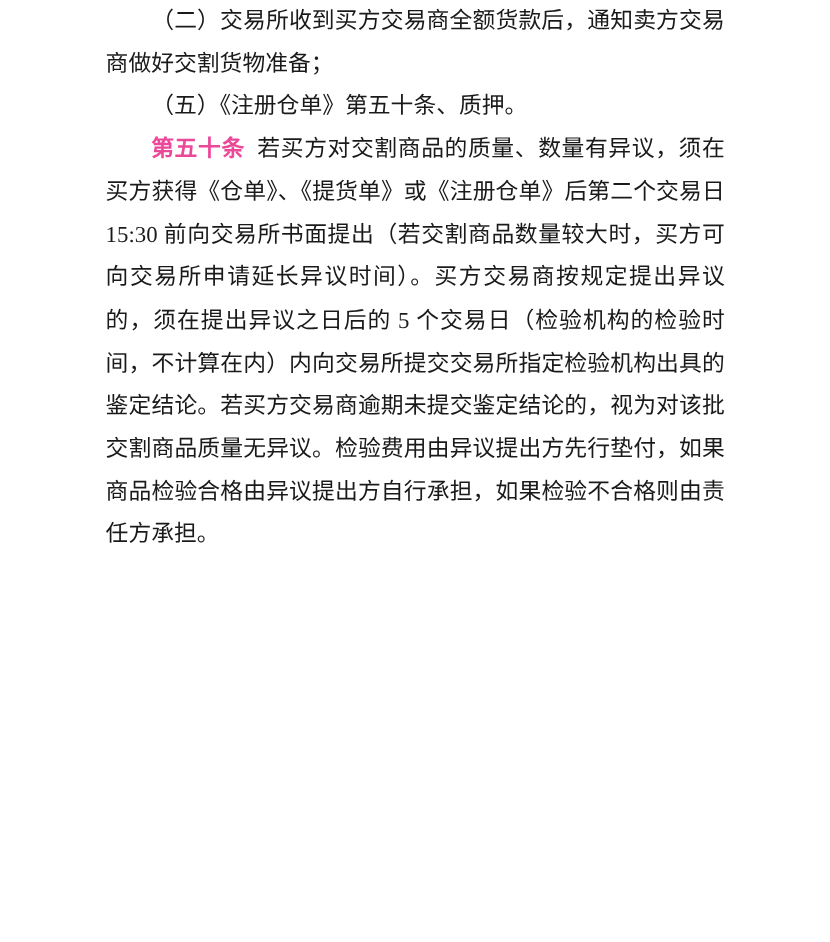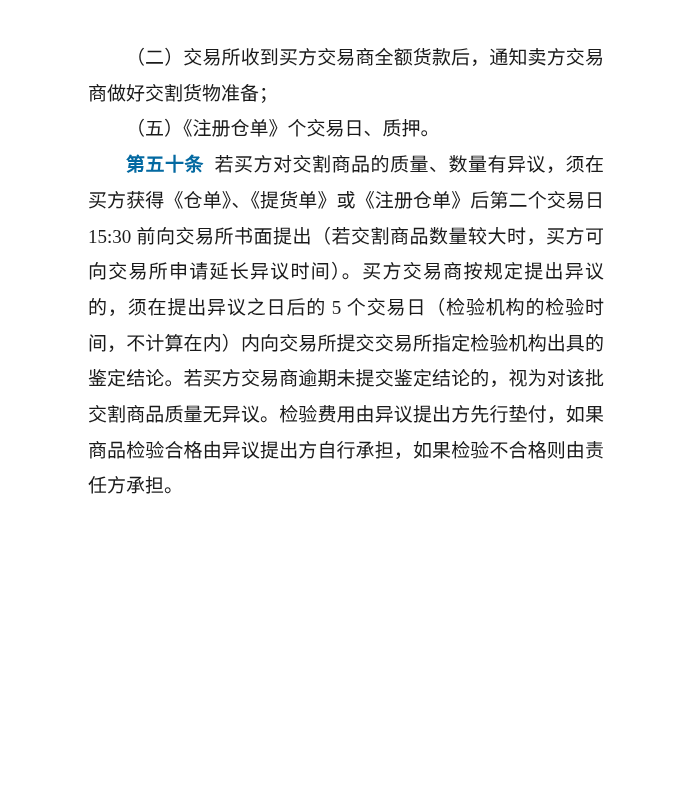--- a/index.html
+++ b/index.html
@@ -6,21 +6,20 @@
     margin: 0;
     padding: 0;
     background: #ffffff;
   }
   .page {
     position: relative;
     width: 692px;
     height: 663px;
     background: #ffffff;
     overflow: hidden;
-    margin-top: 40px;
   }
   .content {
     box-sizing: border-box;
     width: 100%;
     height: 100%;
     padding: 0 88px;
   }
   .para {
     margin: 0;
     font-family: "Liberation Serif", "DejaVu Serif", serif;
@@ -28,33 +27,33 @@
     line-height: 35.7px;
     color: #1a1a1a;
     text-align: justify;
     text-indent: 2em;
     word-break: break-all;
   }
   .article-lead {
     font-weight: 700;
     font-family: Liberation Serif, serif;
     margin-right: 0.55em;
-    color: #0369a1;
+    color: #ec4899;
   }
 </style>
 </head>
 <body>
 
 <div class="page">
   <div class="content">
 
     <p class="para">（二）交易所收到买方交易商全额货款后，通知卖方交易商做好交割货物准备；</p>
 
 
 
-    <p class="para">（五）《注册仓单》个交易日、质押。</p>
+    <p class="para">（五）《注册仓单》第五十条、质押。</p>
 
     <p class="para">
       <span class="article-lead">第五十条</span><span>若买方对交割商品的质量、数量有异议，须在买方获得《仓单》、《提货单》或《注册仓单》后第二个交易日 15:30 前向交易所书面提出（若交割商品数量较大时，买方可向交易所申请延长异议时间）。买方交易商按规定提出异议的，须在提出异议之日后的 5 个交易日（检验机构的检验时间，不计算在内）内向交易所提交交易所指定检验机构出具的鉴定结论。若买方交易商逾期未提交鉴定结论的，视为对该批交割商品质量无异议。检验费用由异议提出方先行垫付，如果商品检验合格由异议提出方自行承担，如果检验不合格则由责任方承担。</span>
     </p>
 
   </div>
 </div>
 
 </body></html>

